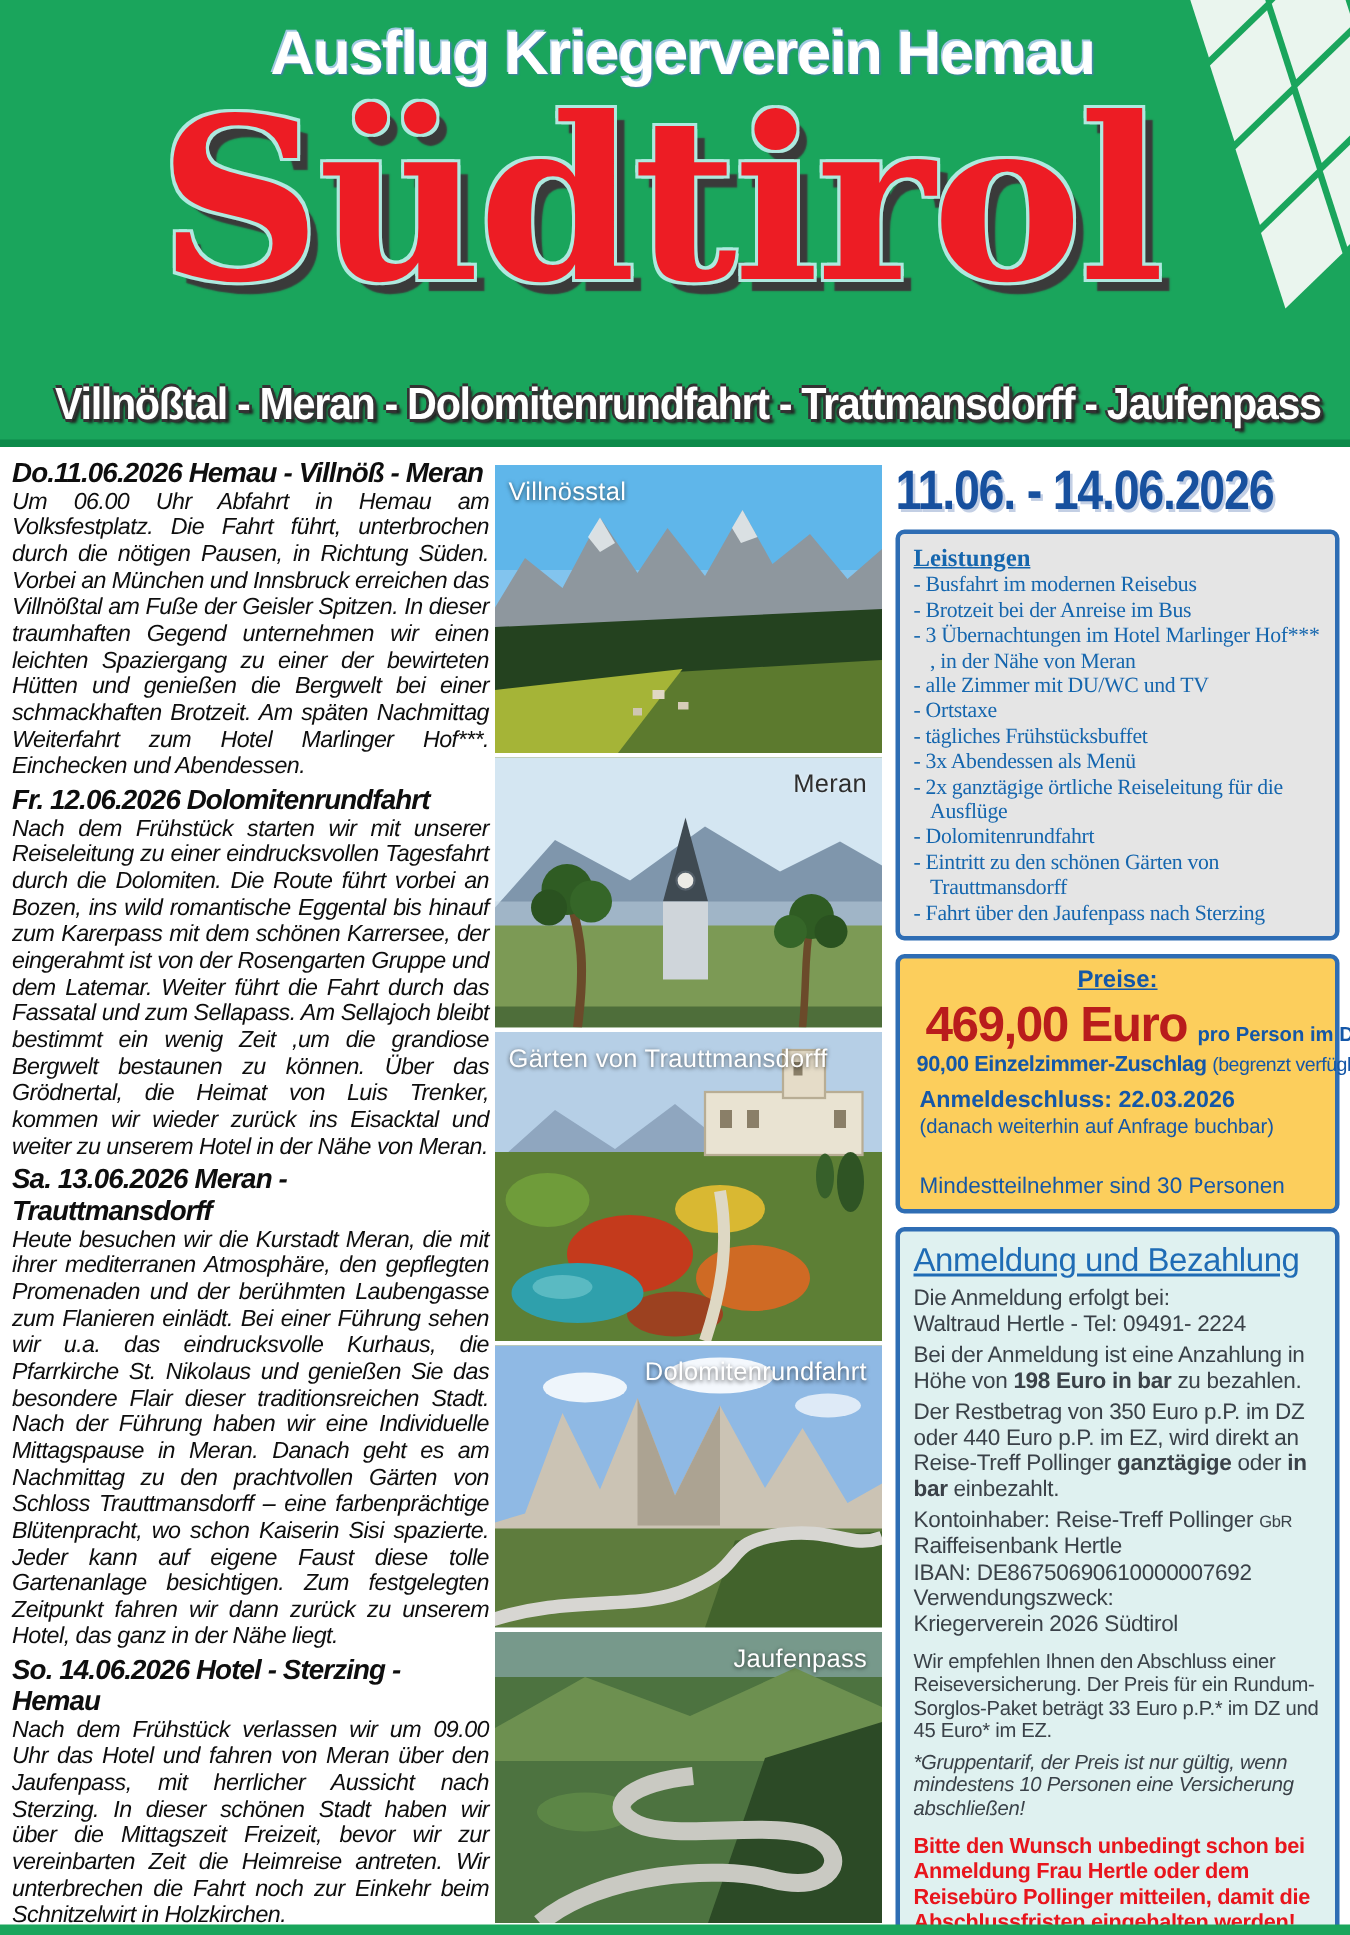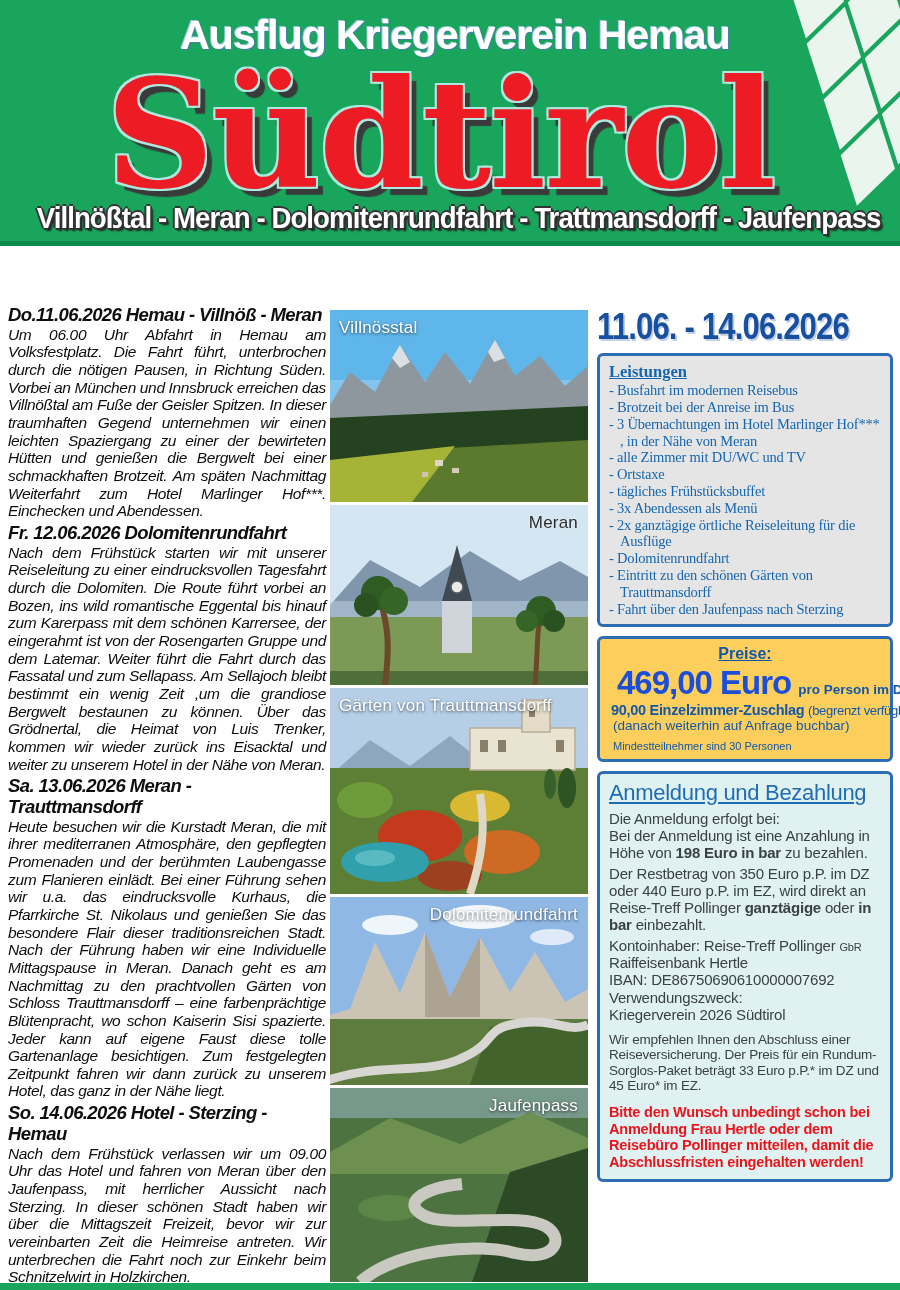--- a/index.html
+++ b/index.html
@@ -1,21 +1,21 @@
 <!DOCTYPE html>
 <html><head>
 <meta charset="utf-8">
 <style>
   html,body{margin:0;padding:0;}
   body{
     width:900px;height:1290px;position:relative;background:#ffffff;
     font-family:"Liberation Sans",sans-serif;overflow:hidden;
   }
   
-  .header{position:absolute;top:0;left:0;width:900px;height:246px;
+  .header{position:absolute;top:0;left:0;width:900px;height:298px;
     background:#1aa55c;border-bottom:5px solid #0c8a4a;box-sizing:border-box;}
   .top-line{position:absolute;top:12px;left:110px;width:690px;text-align:center;
     font-size:41px;font-weight:bold;color:#ffffff;letter-spacing:-1px;white-space:nowrap;
     text-shadow:-1px -1px 0 #9fc8e0,1px 1px 1px #4a7fae;}
   .main-title{position:absolute;top:52px;left:0;width:880px;text-align:center;
     font-family:"DejaVu Serif",serif;font-weight:bold;font-size:150px;line-height:1.1;
     color:#ed1c24;letter-spacing:-2px;
     text-shadow:-2px -2px 0 #aee9df,2px -2px 0 #aee9df,-2px 2px 0 #aee9df,2px 2px 0 #aee9df,7px 8px 1px #3a3a3a;}
   .subtitle{position:absolute;bottom:6px;left:0;width:900px;text-align:center;
     font-size:30px;font-weight:bold;color:#ffffff;letter-spacing:-1px;white-space:nowrap;}
@@ -40,27 +40,27 @@
     letter-spacing:-1px;transform:scaleX(0.84);transform-origin:left;
     text-shadow:2px 2px 0 #c3cfe4;margin-bottom:5px;}
   .box{border:3px solid #2e6db4;border-radius:6px;box-sizing:border-box;
     padding:6px 9px;margin-bottom:9px;}
   .leist{background:#e5e5e5;color:#1566ae;font-size:14.5px;line-height:1.16;font-family:Liberation Serif, serif;}
   .leist-title{font-weight:bold;text-decoration:underline;font-size:16.5px;margin-bottom:1px;}
   .leist-item{padding-left:11px;text-indent:-11px;letter-spacing:-0.2px;}
   .preise{background:#fcce5c;color:#1457a8;}
   .preise-title{font-weight:bold;text-decoration:underline;font-size:16px;text-align:center;}
   .price-row{display:flex;align-items:baseline;margin:1px 0 0 8px;white-space:nowrap;}
-  .price-big{color:#1d4ed8;font-weight:bold;font-size:33px;letter-spacing:-1px;}
+  .price-big{color:#b91c1c;font-weight:bold;font-size:33px;letter-spacing:-1px;}
   .price-suffix{font-size:13.5px;font-weight:bold;margin-left:7px;}
   .ez-line{font-size:14.5px;font-weight:bold;margin-left:2px;letter-spacing:-0.3px;white-space:nowrap;}
   .ez-note{font-weight:normal;font-size:13px;}
   .deadline{font-size:15.5px;font-weight:bold;margin:7px 0 0 4px;}
   .deadline-note{font-size:13.5px;margin-left:4px;}
-  .min-line{font-size:11px;margin:7px 0 1px 4px;}
+  .min-line{font-size:15px;margin:24px 0 1px 4px;}
   .anmeld{background:#dff1f0;color:#3a4148;font-size:15px;line-height:1.14;}
   .anmeld-title{color:#1f6cb5;font-size:22px;text-decoration:underline;margin-bottom:5px;letter-spacing:-0.3px;}
   .ap{margin:0 0 4px 0;letter-spacing:-0.2px;}
   .ap.tight{margin:0;}
   .gbr{font-size:11px;}
   .small-p{font-size:13.5px;line-height:1.15;margin-top:9px;letter-spacing:-0.2px;}
   .italic-p{font-size:13.5px;font-style:italic;line-height:1.15;margin-top:5px;letter-spacing:-0.2px;}
   .red-p{color:#e8151c;font-weight:bold;font-size:14.5px;line-height:1.16;margin:10px 0 2px 0;letter-spacing:-0.2px;}
   .bottom-strip{position:absolute;left:0;bottom:0;width:900px;height:7px;background:#1aa55c;}
 </style>
@@ -221,39 +221,42 @@
   <div class="box preise">
     <div class="preise-title">Preise:</div>
     <div class="price-row">
       <span class="price-big">469,00 Euro</span>
       <span class="price-suffix">pro Person im DZ</span>
     </div>
     <div class="ez-line">
       <span>90,00 Einzelzimmer-Zuschlag</span>
       <span class="ez-note">(begrenzt verfügbar)</span>
     </div>
+    <div class="deadline">Anmeldeschluss:  22.03.2026</div>
     <div class="deadline-note">(danach weiterhin auf Anfrage buchbar)</div>
     <div class="min-line">Mindestteilnehmer sind 30 Personen</div>
   </div>
 
   <div class="box anmeld">
     <div class="anmeld-title">Anmeldung und Bezahlung</div>
     <div class="ap tight">Die Anmeldung erfolgt bei:</div>
+    <div class="ap">Waltraud Hertle - Tel: 09491- 2224</div>
     <div class="ap">
       <span>Bei der Anmeldung ist eine Anzahlung in Höhe von </span><b>198 Euro in bar</b><span> zu bezahlen.</span>
     </div>
     <div class="ap">
       <span>Der Restbetrag von 350 Euro p.P. im DZ oder 440 Euro p.P. im EZ, wird direkt an Reise-Treff Pollinger </span><b>ganztägige</b><span> oder </span><b>in bar</b><span> einbezahlt.</span>
     </div>
     <div class="ap tight">
       <span>Kontoinhaber: Reise-Treff Pollinger </span><span class="gbr">GbR</span>
     </div>
     <div class="ap tight">Raiffeisenbank Hertle</div>
     <div class="ap tight">IBAN: DE86750690610000007692</div>
     <div class="ap tight">Verwendungszweck:</div>
     <div class="ap tight">Kriegerverein 2026 Südtirol</div>
     <div class="small-p">Wir empfehlen Ihnen den Abschluss einer Reiseversicherung. Der Preis für ein Rundum-Sorglos-Paket beträgt 33 Euro p.P.*  im DZ und 45 Euro* im EZ.</div>
+    <div class="italic-p">*Gruppentarif, der Preis ist nur gültig, wenn mindestens 10 Personen eine Versicherung abschließen!</div>
     <div class="red-p">Bitte den Wunsch unbedingt schon bei Anmeldung Frau Hertle oder dem Reisebüro Pollinger mitteilen, damit die Abschlussfristen eingehalten werden!</div>
   </div>
 
 </div>
 
 <div class="bottom-strip"></div>
 
 </body></html>

